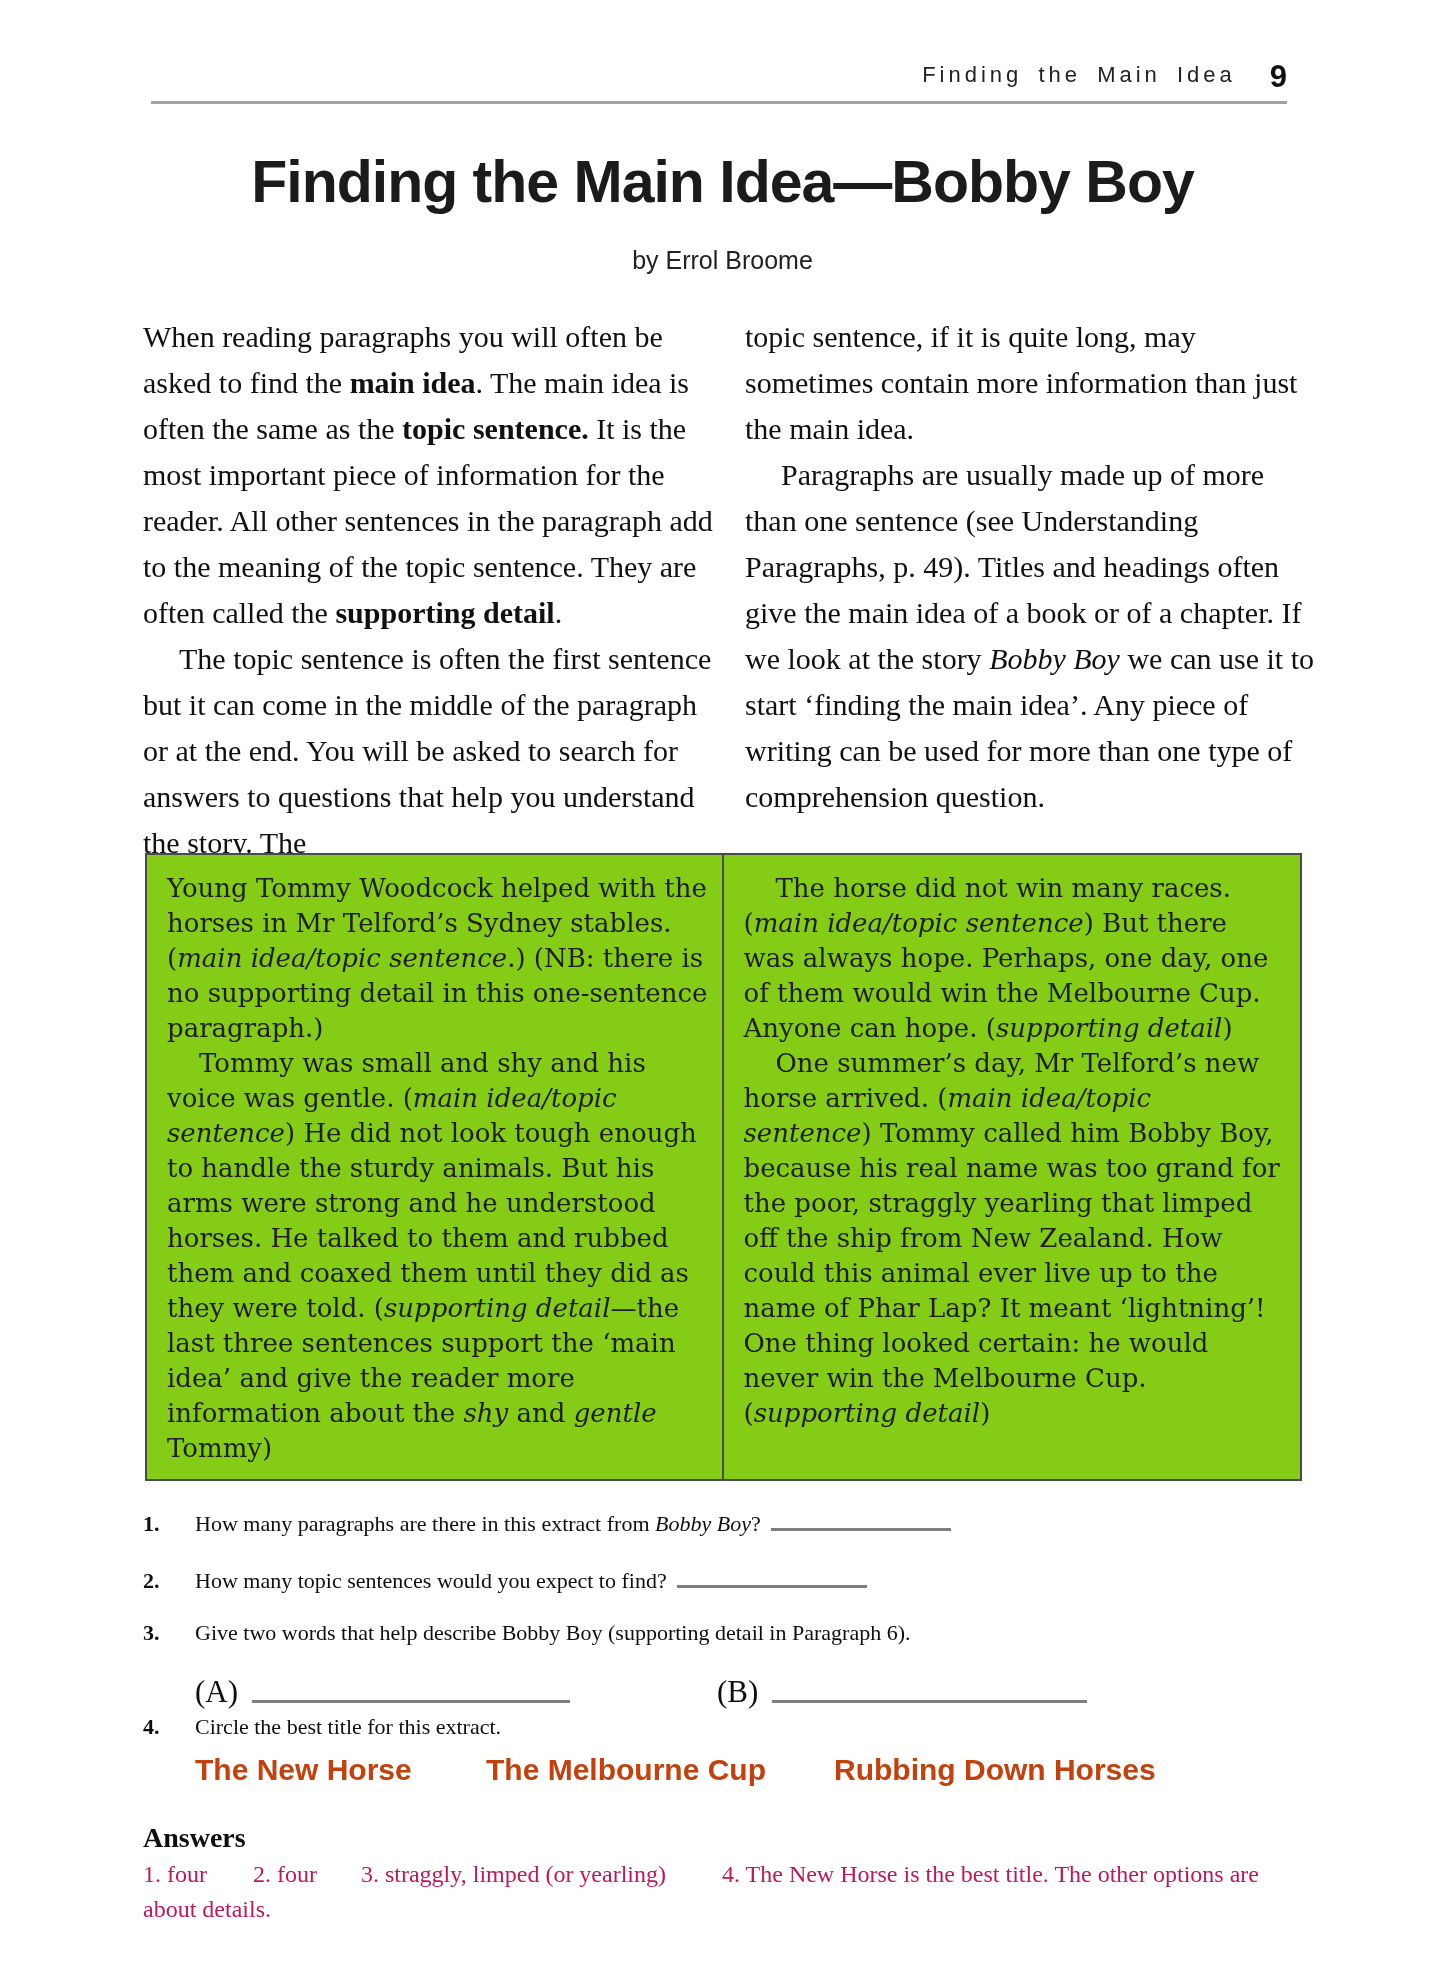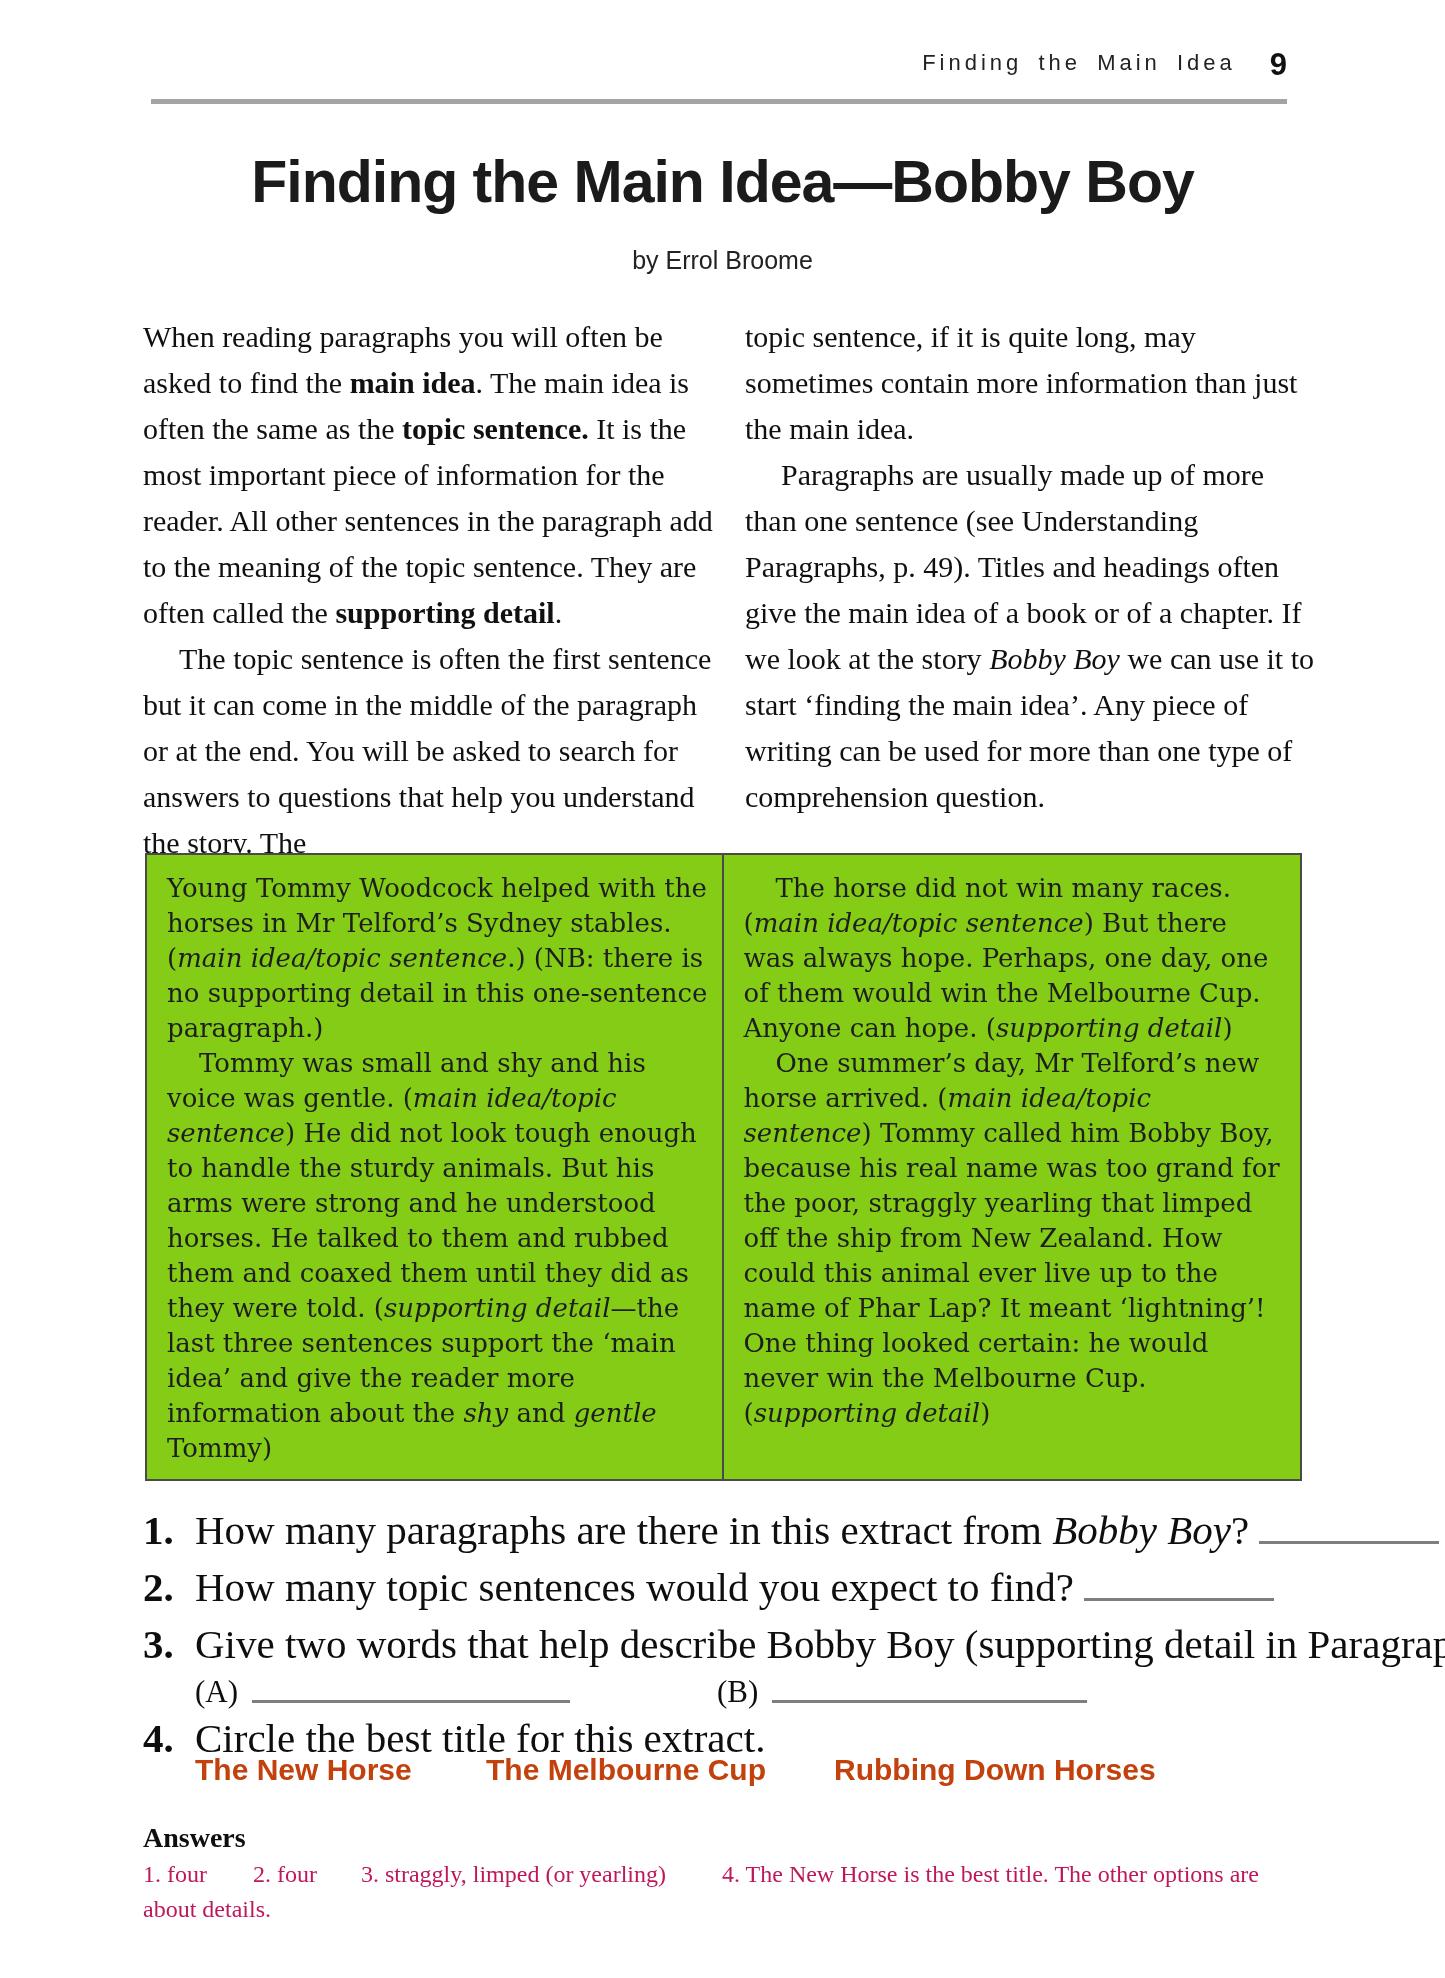--- a/index.html
+++ b/index.html
@@ -3,22 +3,22 @@
 <meta charset="utf-8">
 <style>
   html,body{margin:0;padding:0;background:#ffffff;}
   body{width:1445px;height:1978px;position:relative;overflow:hidden;
        font-family:"Liberation Serif",serif;color:#111;}
   .seg-b{font-weight:bold;}
   .seg-i{font-style:italic;}
 
   
   .running-header{position:absolute;left:151px;right:158px;top:42px;height:62px;
-    border-bottom:5px solid #a3a3a3;display:flex;justify-content:flex-end;
-    align-items:flex-end;gap:34px;padding-bottom:23px;box-sizing:border-box;}
+    border-bottom:3px solid #a3a3a3;display:flex;justify-content:flex-end;
+    align-items:flex-end;gap:34px;padding-bottom:13px;box-sizing:border-box;}
   .running-title{font-family:"Liberation Sans",sans-serif;font-size:22px;
     letter-spacing:4px;word-spacing:6px;color:#222;}
   .page-number{font-family:"Liberation Sans",sans-serif;font-size:31px;
     font-weight:bold;color:#111;line-height:22px;}
 
   
   .page-title{position:absolute;top:148px;left:0;width:100%;margin:0;
     text-align:center;font-family:"Liberation Sans",sans-serif;font-weight:bold;
     font-size:59px;letter-spacing:-1px;color:#1b1b1b;}
   .byline{position:absolute;top:246px;left:0;width:100%;text-align:center;
@@ -35,21 +35,21 @@
   .passage-box{position:absolute;left:145px;top:853px;width:1157px;height:628px;
     border:2px solid #4a4a4a;box-sizing:border-box;display:flex;overflow:hidden;
     background:#84cc16;}
   .passage-col{box-sizing:border-box;width:50%;padding:16px 14px 0 20px;}
   .passage-left{border-right:2px solid #4a4a4a;}
   .ppara{margin:0;font-family:"DejaVu Serif",serif;font-size:26px;
     line-height:35px;color:#1e1e1e;}
   .ppara.indent{text-indent:32px;}
 
   
-  .question{position:absolute;left:143px;font-size:41px;color:#0e0e0e;white-space:nowrap;}
+  .question{position:absolute;left:143px;font-size:22px;color:#0e0e0e;white-space:nowrap;}
   .qnum{font-weight:bold;display:inline-block;width:52px;}
   .q1{top:1506px;} .q2{top:1563px;} .q3{top:1620px;} .q4{top:1714px;}
   .blank{display:inline-block;border-bottom:3px solid #7e7e7e;height:22px;
     vertical-align:baseline;}
   .blank-q1{width:180px;margin-left:10px;}
   .blank-q2{width:190px;margin-left:10px;}
   .q3-blanks{position:absolute;top:1674px;left:0;width:100%;height:40px;
     font-size:31px;color:#0e0e0e;}
   .sub-label{position:absolute;}
   .label-a{left:195px;} .label-b{left:717px;}

